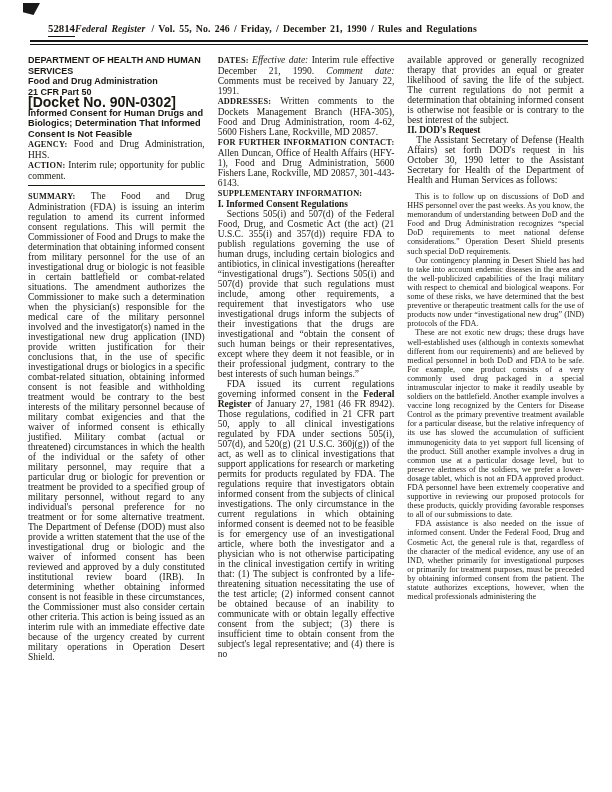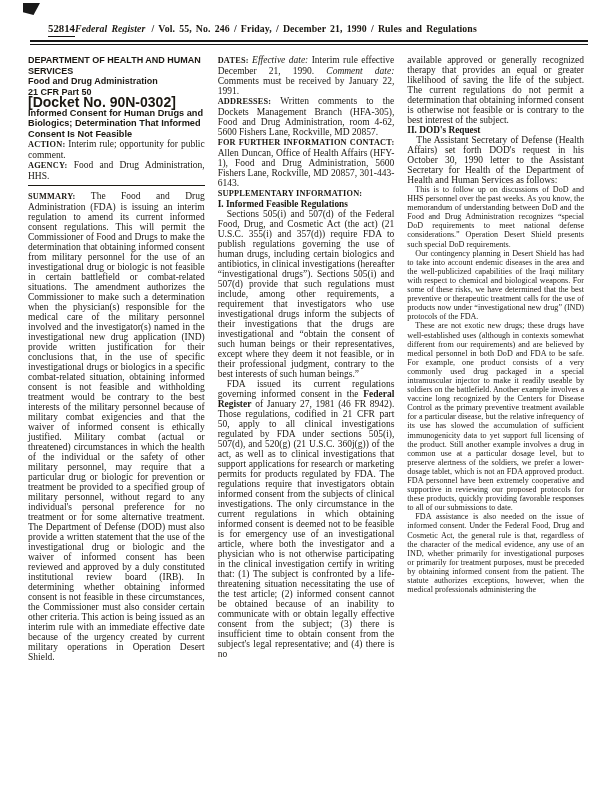--- a/index.html
+++ b/index.html
@@ -31,21 +31,21 @@
   .kv  { margin-bottom:3px; }
   .lbl { font-weight:bold; font-size:8.3px; letter-spacing:0.2px; }
   .ital { font-style:italic; }
   .frref { font-weight:bold; }
 
   .sep { border:none; border-top:1.6px solid #1b1812; margin:4px 0 5px; }
 
   .sec-head { font-weight:bold; text-align:left; font-size:9.3px; margin:5px 0 4px; }
   .indent { text-indent:9px; }
 
-  .letter { font-size:8.1px; line-height:9.1px; }
+  .letter { font-size:8.1px; line-height:9.1px; margin-top:7px; }
   .letter p { text-indent:8px; margin:0; }
 </style>
 </head>
 <body>
 
 <div class="page">
 
   <div class="corner-mark"></div>
 
   <div class="masthead">
@@ -59,38 +59,38 @@
 
   <div class="columns">
 
     <div class="col">
       <p class="h-sans h-dept">DEPARTMENT OF HEALTH AND HUMAN SERVICES</p>
       <p class="h-sans h-fda">Food and Drug Administration</p>
       <p class="h-sans h-cfr">21 CFR Part 50</p>
       <p class="h-sans h-docket">[Docket No. 90N-0302]</p>
       <p class="h-sans h-title">Informed Consent for Human Drugs and Biologics; Determination That Informed Consent Is Not Feasible</p>
 
+      <p class="kv"><span class="lbl">AGENCY:</span> <span>Food and Drug Administration, HHS.</span></p>
       <p class="kv"><span class="lbl">ACTION:</span> <span>Interim rule; opportunity for public comment.</span></p>
-      <p class="kv"><span class="lbl">AGENCY:</span> <span>Food and Drug Administration, HHS.</span></p>
 
       <hr class="sep">
 
       <p><span class="lbl">SUMMARY:</span> <span>The Food and Drug Administration (FDA) is issuing an interim regulation to amend its current informed consent regulations. This will permit the Commissioner of Food and Drugs to make the determination that obtaining informed consent from military personnel for the use of an investigational drug or biologic is not feasible in certain battlefield or combat-related situations. The amendment authorizes the Commissioner to make such a determination when the physician(s) responsible for the medical care of the military personnel involved and the investigator(s) named in the investigational new drug application (IND) provide written justification for their conclusions that, in the use of specific investigational drugs or biologics in a specific combat-related situation, obtaining informed consent is not feasible and withholding treatment would be contrary to the best interests of the military personnel because of military combat exigencies and that the waiver of informed consent is ethically justified. Military combat (actual or threatened) circumstances in which the health of the individual or the safety of other military personnel, may require that a particular drug or biologic for prevention or treatment be provided to a specified group of military personnel, without regard to any individual's personal preference for no treatment or for some alternative treatment. The Department of Defense (DOD) must also provide a written statement that the use of the investigational drug or biologic and the waiver of informed consent has been reviewed and approved by a duly constituted institutional review board (IRB). In determining whether obtaining informed consent is not feasible in these circumstances, the Commissioner must also consider certain other criteria. This action is being issued as an interim rule with an immediate effective date because of the urgency created by current military operations in Operation Desert Shield.</span></p>
     </div>
 
     <div class="col">
       <p class="kv"><span class="lbl">DATES:</span> <span class="ital">Effective date:</span> <span>Interim rule effective December 21, 1990.</span> <span class="ital">Comment date:</span> <span>Comments must be received by January 22, 1991.</span></p>
 
       <p class="kv"><span class="lbl">ADDRESSES:</span> <span>Written comments to the Dockets Management Branch (HFA-305), Food and Drug Administration, room 4-62, 5600 Fishers Lane, Rockville, MD 20857.</span></p>
 
       <p class="kv"><span class="lbl">FOR FURTHER INFORMATION CONTACT:</span> <span>Allen Duncan, Office of Health Affairs (HFY-1), Food and Drug Administration, 5600 Fishers Lane, Rockville, MD 20857, 301-443-6143.</span></p>
 
       <p class="kv"><span class="lbl">SUPPLEMENTARY INFORMATION:</span></p>
 
-      <p class="sec-head">I. Informed Feasible Regulations</p>
+      <p class="sec-head">I. Informed Consent Regulations</p>
 
       <p class="indent">Sections 505(i) and 507(d) of the Federal Food, Drug, and Cosmetic Act (the act) (21 U.S.C. 355(i) and 357(d)) require FDA to publish regulations governing the use of human drugs, including certain biologics and antibiotics, in clinical investigations (hereafter “investigational drugs”). Sections 505(i) and 507(d) provide that such regulations must include, among other requirements, a requirement that investigators who use investigational drugs inform the subjects of their investigations that the drugs are investigational and “obtain the consent of such human beings or their representatives, except where they deem it not feasible, or in their professional judgment, contrary to the best interests of such human beings.”</p>
       <p class="indent"><span>FDA issued its current regulations governing informed consent in the</span> <span class="frref">Federal Register</span> <span>of January 27, 1981 (46 FR 8942). Those regulations, codified in 21 CFR part 50, apply to all clinical investigations regulated by FDA under sections 505(i), 507(d), and 520(g) (21 U.S.C. 360j(g)) of the act, as well as to clinical investigations that support applications for research or marketing permits for products regulated by FDA. The regulations require that investigators obtain informed consent from the subjects of clinical investigations. The only circumstance in the current regulations in which obtaining informed consent is deemed not to be feasible is for emergency use of an investigational article, where both the investigator and a physician who is not otherwise participating in the clinical investigation certify in writing that: (1) The subject is confronted by a life-threatening situation necessitating the use of the test article; (2) informed consent cannot be obtained because of an inability to communicate with or obtain legally effective consent from the subject; (3) there is insufficient time to obtain consent from the subject's legal representative; and (4) there is no</span></p>
     </div>
 
     <div class="col">
       <p>available approved or generally recognized therapy that provides an equal or greater likelihood of saving the life of the subject. The current regulations do not permit a determination that obtaining informed consent is otherwise not feasible or is contrary to the best interest of the subject.</p>
 
       <p class="sec-head">II. DOD's Request</p>
 

